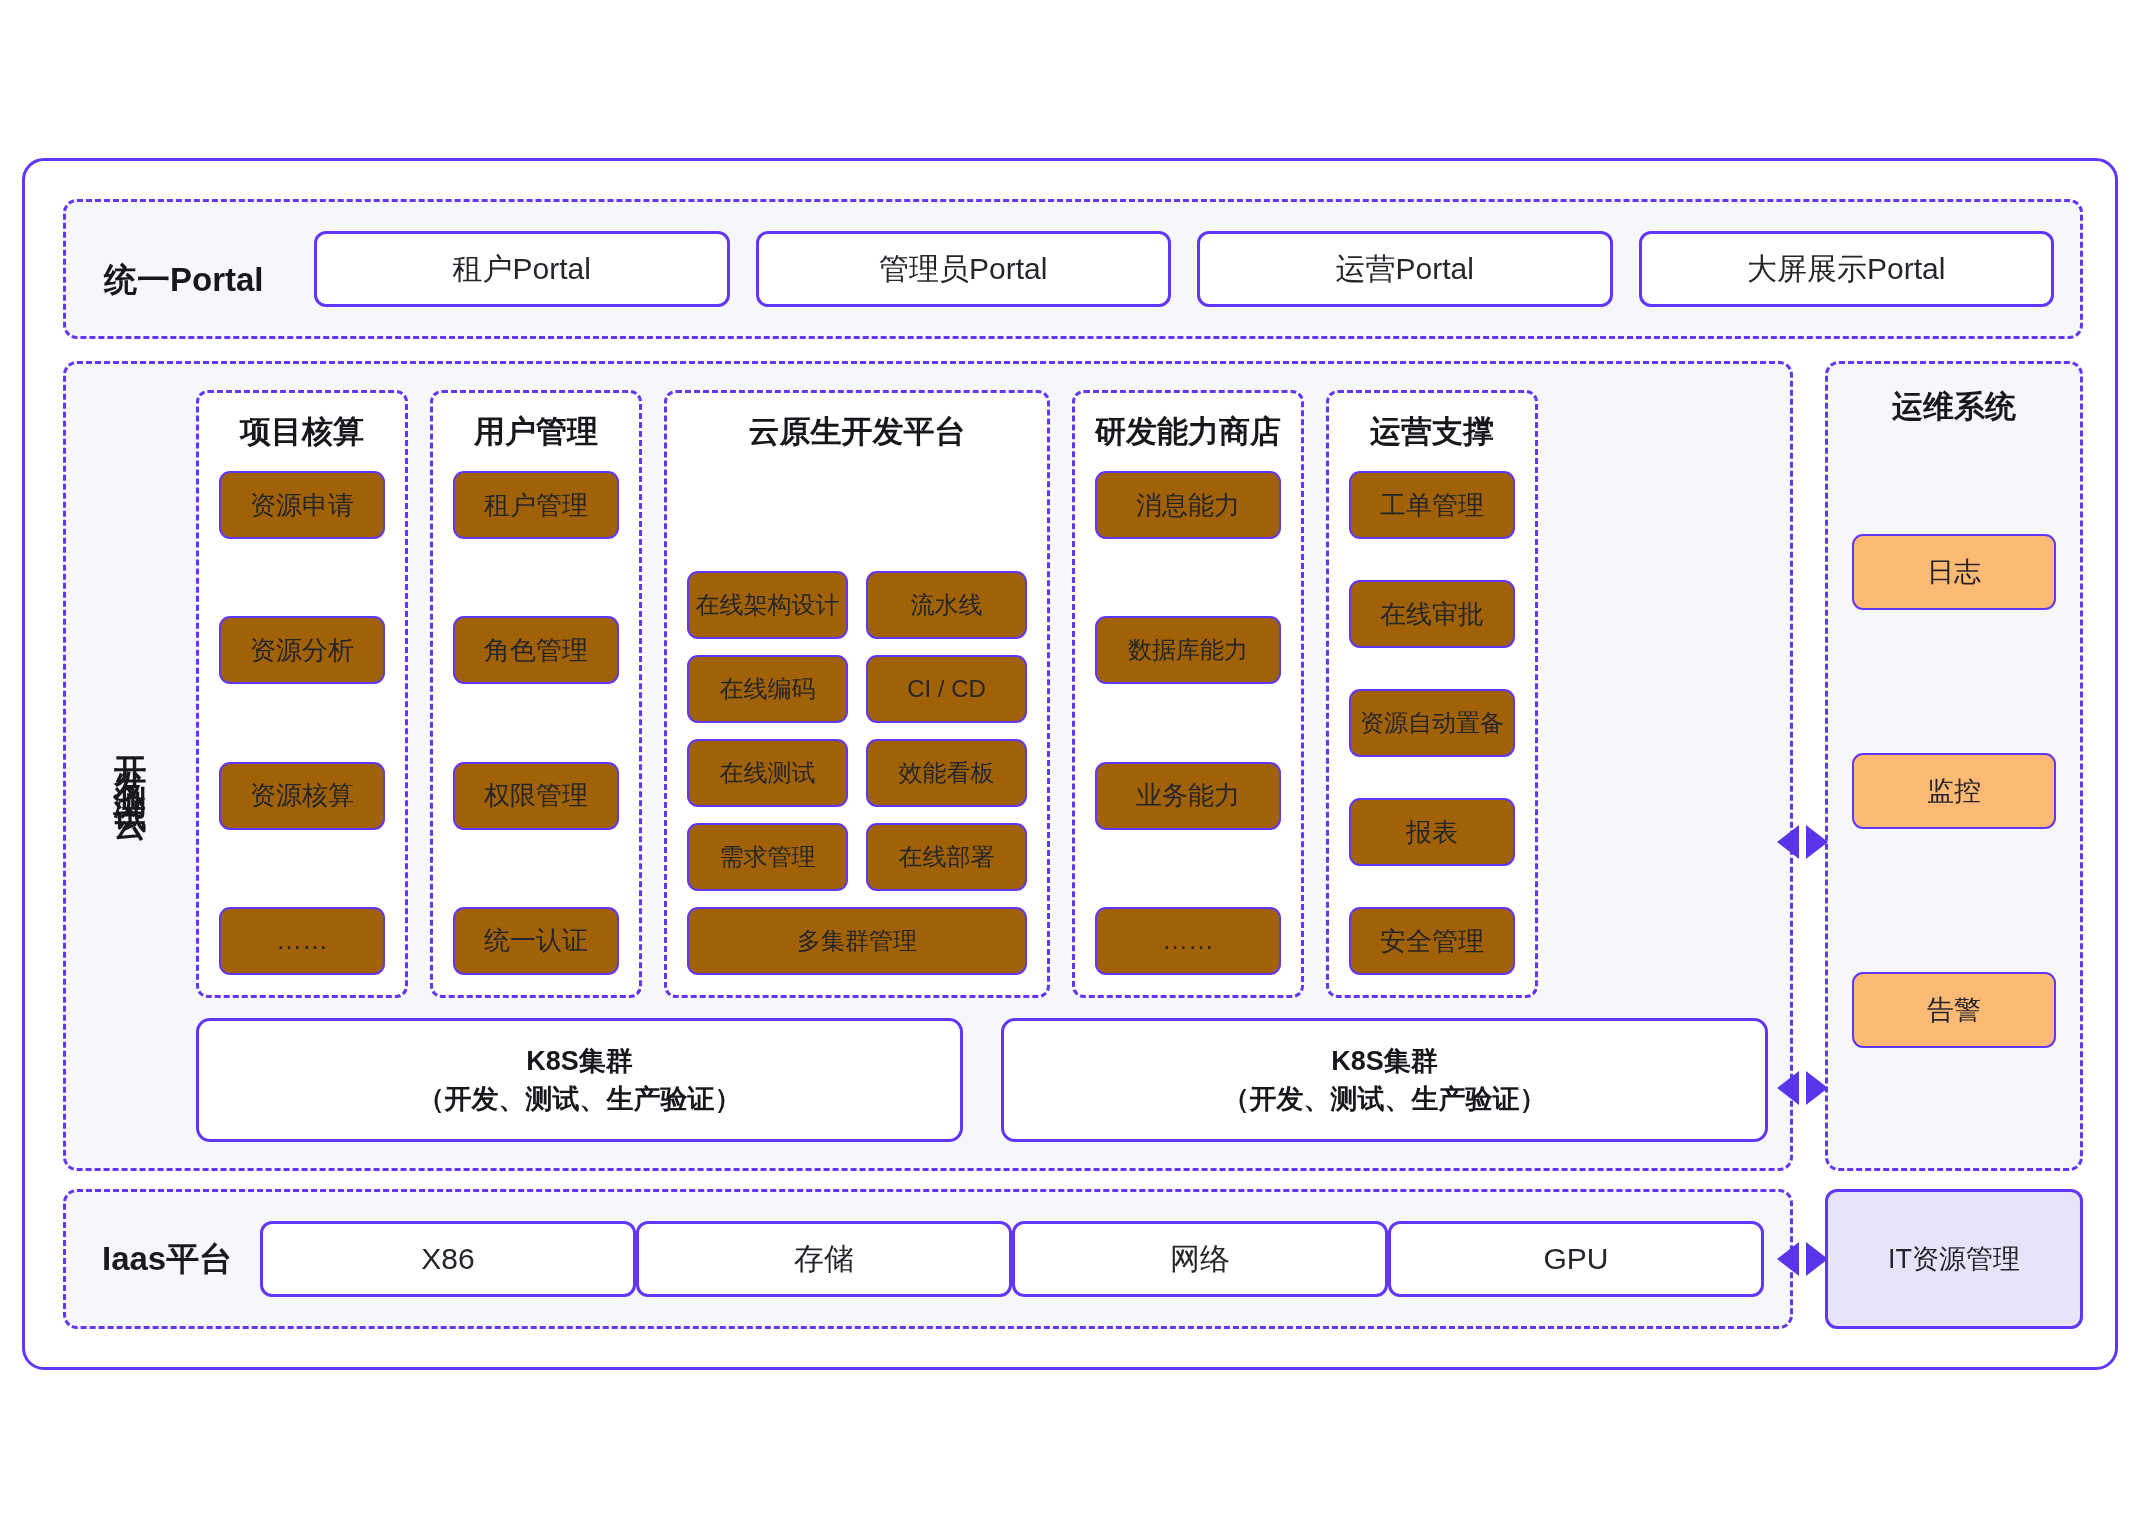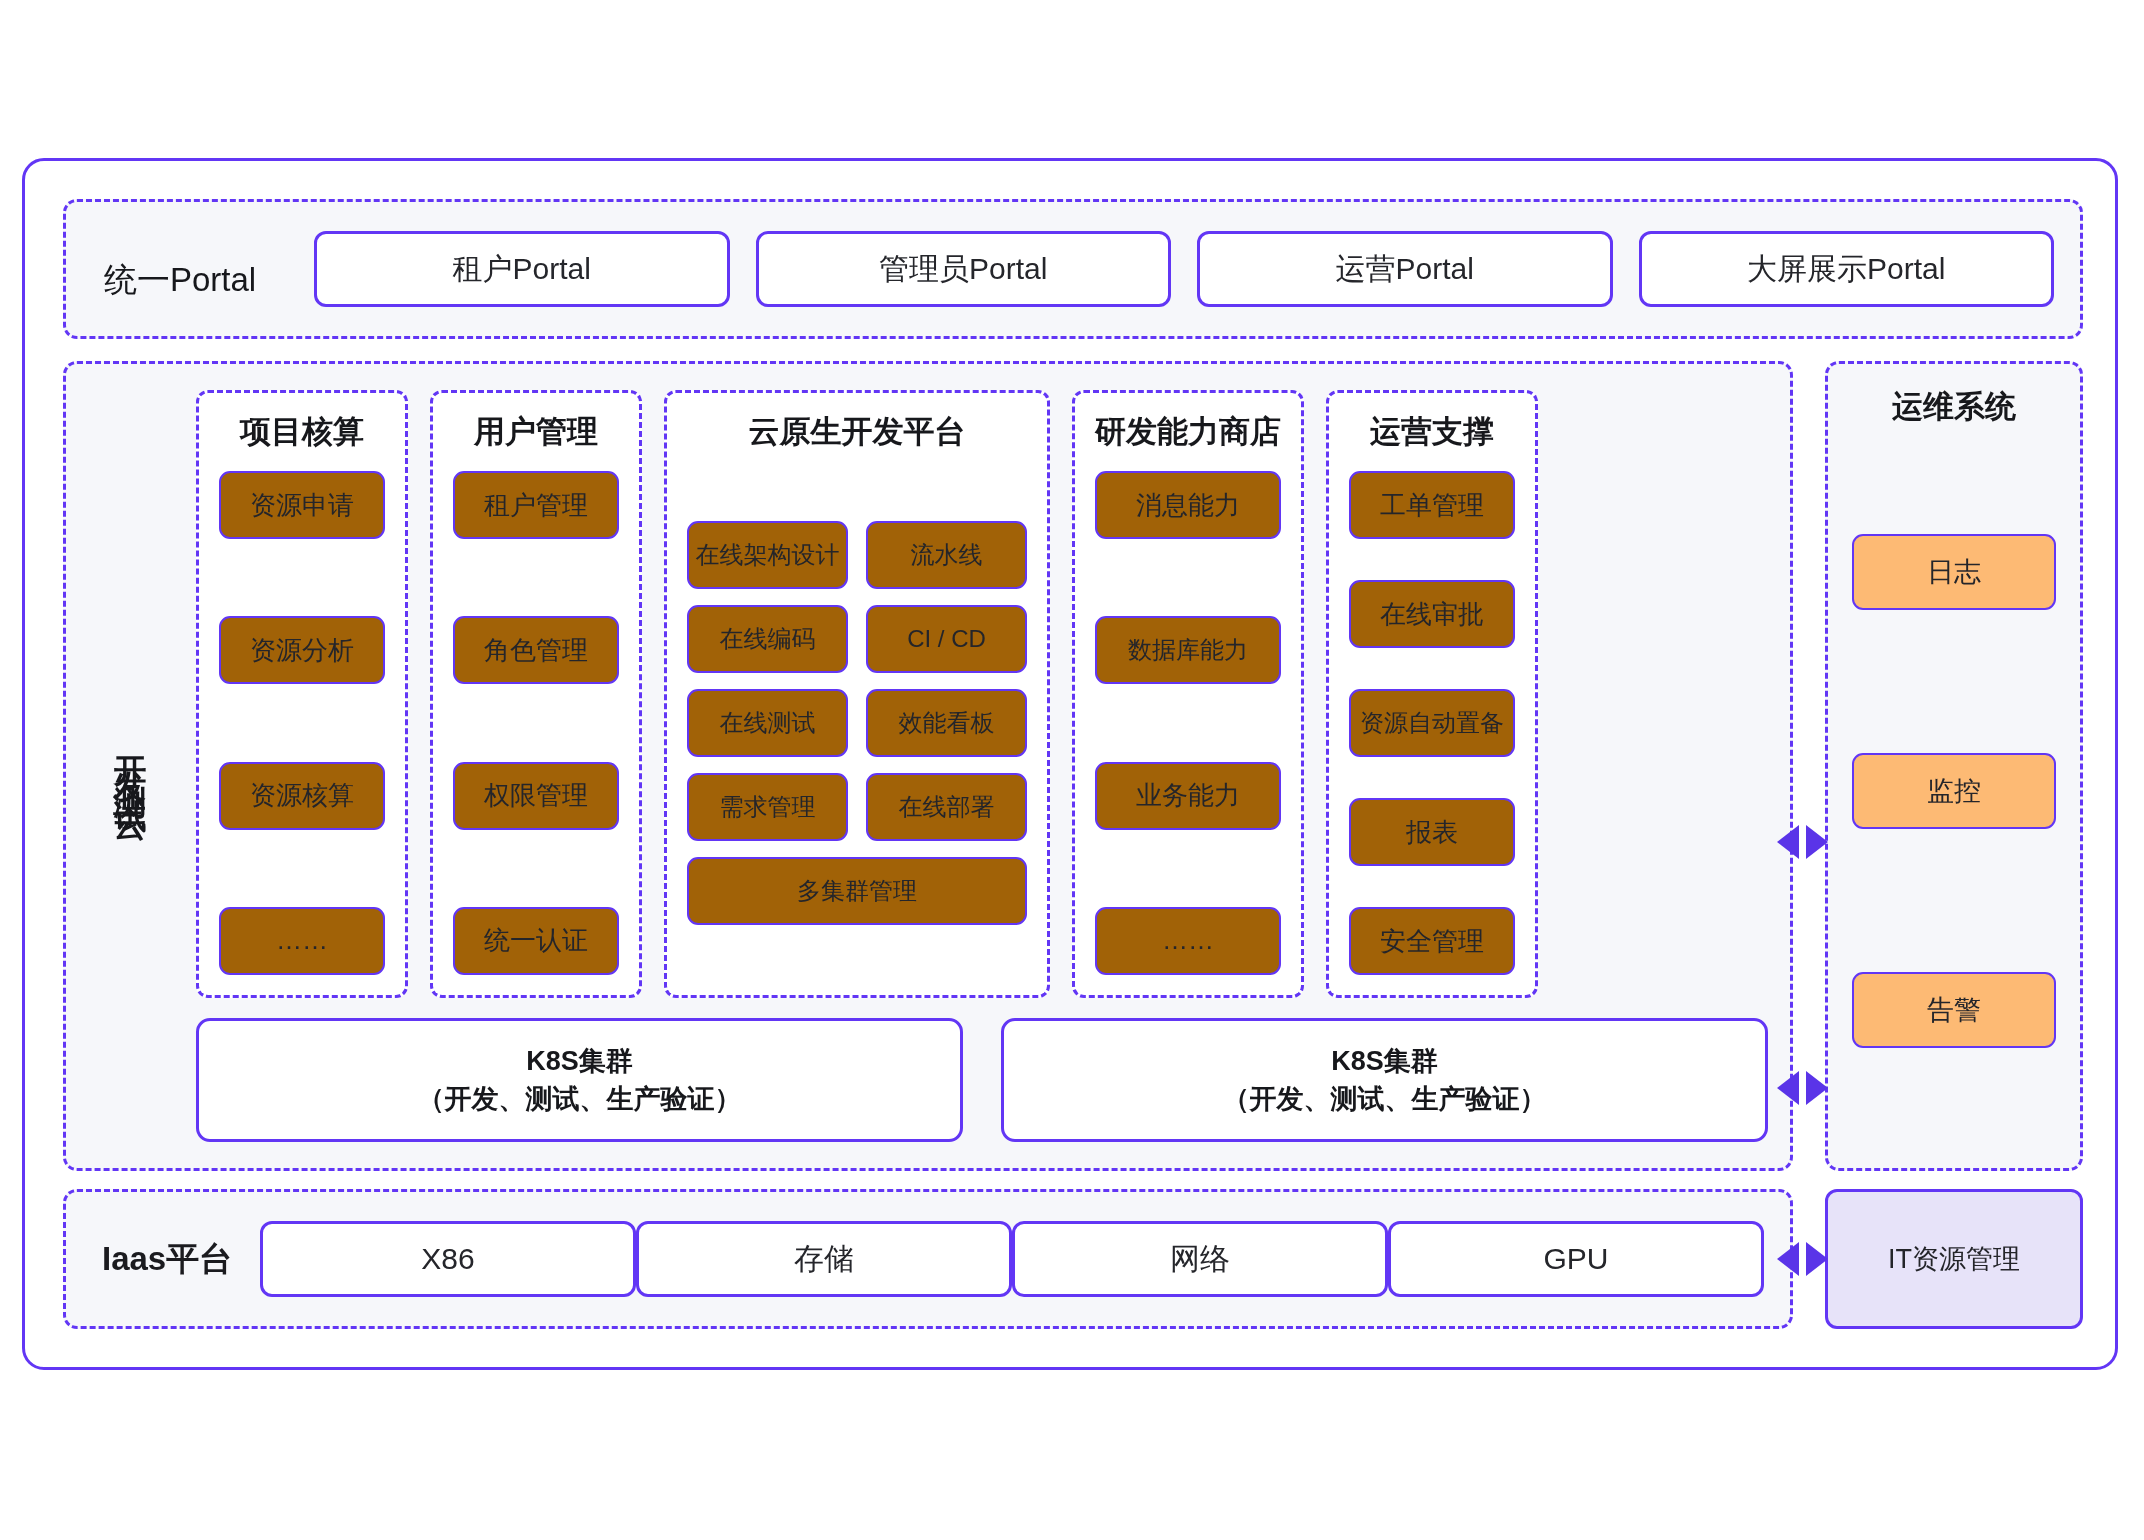--- a/index.html
+++ b/index.html
@@ -42,21 +42,21 @@
     top: 38px;
     width: 2020px;
     height: 140px;
     display: flex;
     align-items: center;
     padding: 0 26px;
     gap: 26px;
   }
   .row-label {
     font-size: 33px;
-    font-weight: normal;
+    font-weight: bold;
     color: #17181c;
     white-space: nowrap;
     flex: 0 0 auto;
     width: 196px;
     text-align: left;
     padding-left: 12px;
     box-sizing: border-box;
     margin-top: 22px;
   }
   .pill {
@@ -123,21 +123,21 @@
     color: #17181c;
     margin-bottom: 18px;
     white-space: nowrap;
   }
   .col-body {
     flex: 1 1 auto;
     display: flex;
     flex-direction: column;
     justify-content: space-between;
   }
-  .col-body.tight { justify-content: center; gap: 18px; }
+  .col-body.tight { justify-content: flex-end; gap: 18px; }
 
   .chip {
     border: 2px solid #6236f5;
     border-radius: 11px;
     background: #a16207;
     color: #24252a;
     font-size: 26px;
     height: 68px;
     display: flex;
     align-items: center;

